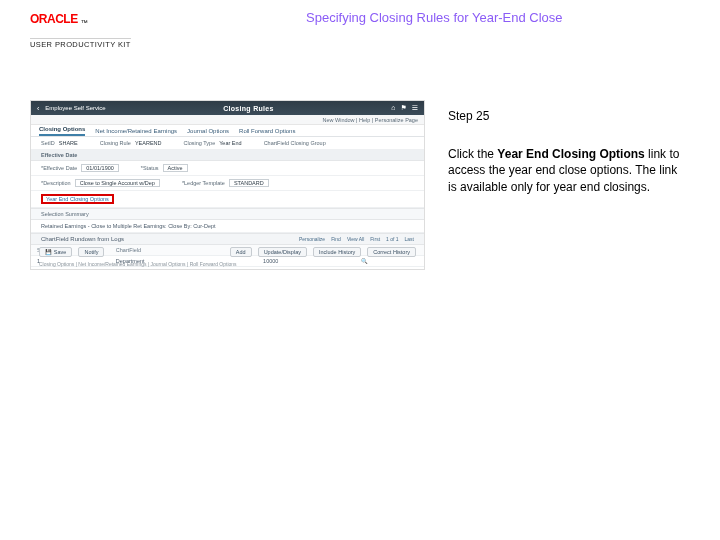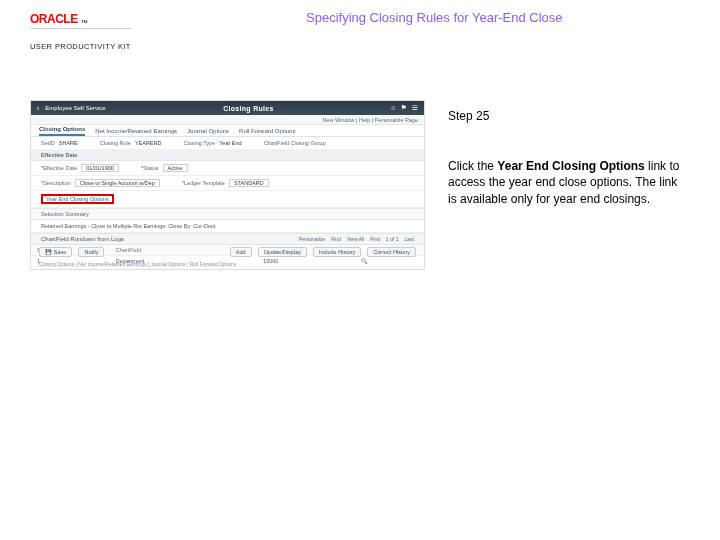--- a/index.html
+++ b/index.html
@@ -27,22 +27,22 @@
     color: #f80000;
     font-size: 12px;
     letter-spacing: -0.5px;
   }
   .brand-tm { font-size: 7px; color: #000; margin-left: 1px; }
   .brand-sub {
     font-size: 7.5px;
     letter-spacing: 0.4px;
     color: #222;
     border-top: 1px solid #d0d0d0;
-    margin-top: 2px;
-    padding-top: 13px;
+    margin-top: 12px;
+    padding-top: 1px;
   }
   
   .page-title {
     position: absolute;
     top: 10px;
     left: 300px;
     font-size: 13px;
     font-weight: 400;
     color: #8b5cf6;
     margin-left: 6px;
@@ -50,21 +50,21 @@
   
   .instructions {
     position: absolute;
     top: 108px;
     left: 448px;
     width: 240px;
     font-size: 12px;
     line-height: 1.35;
     color: #000;
   }
-  .step-label { margin-bottom: 34px; }
+  .step-label { margin-bottom: 22px; }
   .para { margin-bottom: 18px; }
   .para b { font-weight: bold; }
 
   
   .screenshot {
     position: absolute;
     top: 100px;
     left: 30px;
     width: 395px;
     height: 170px;

